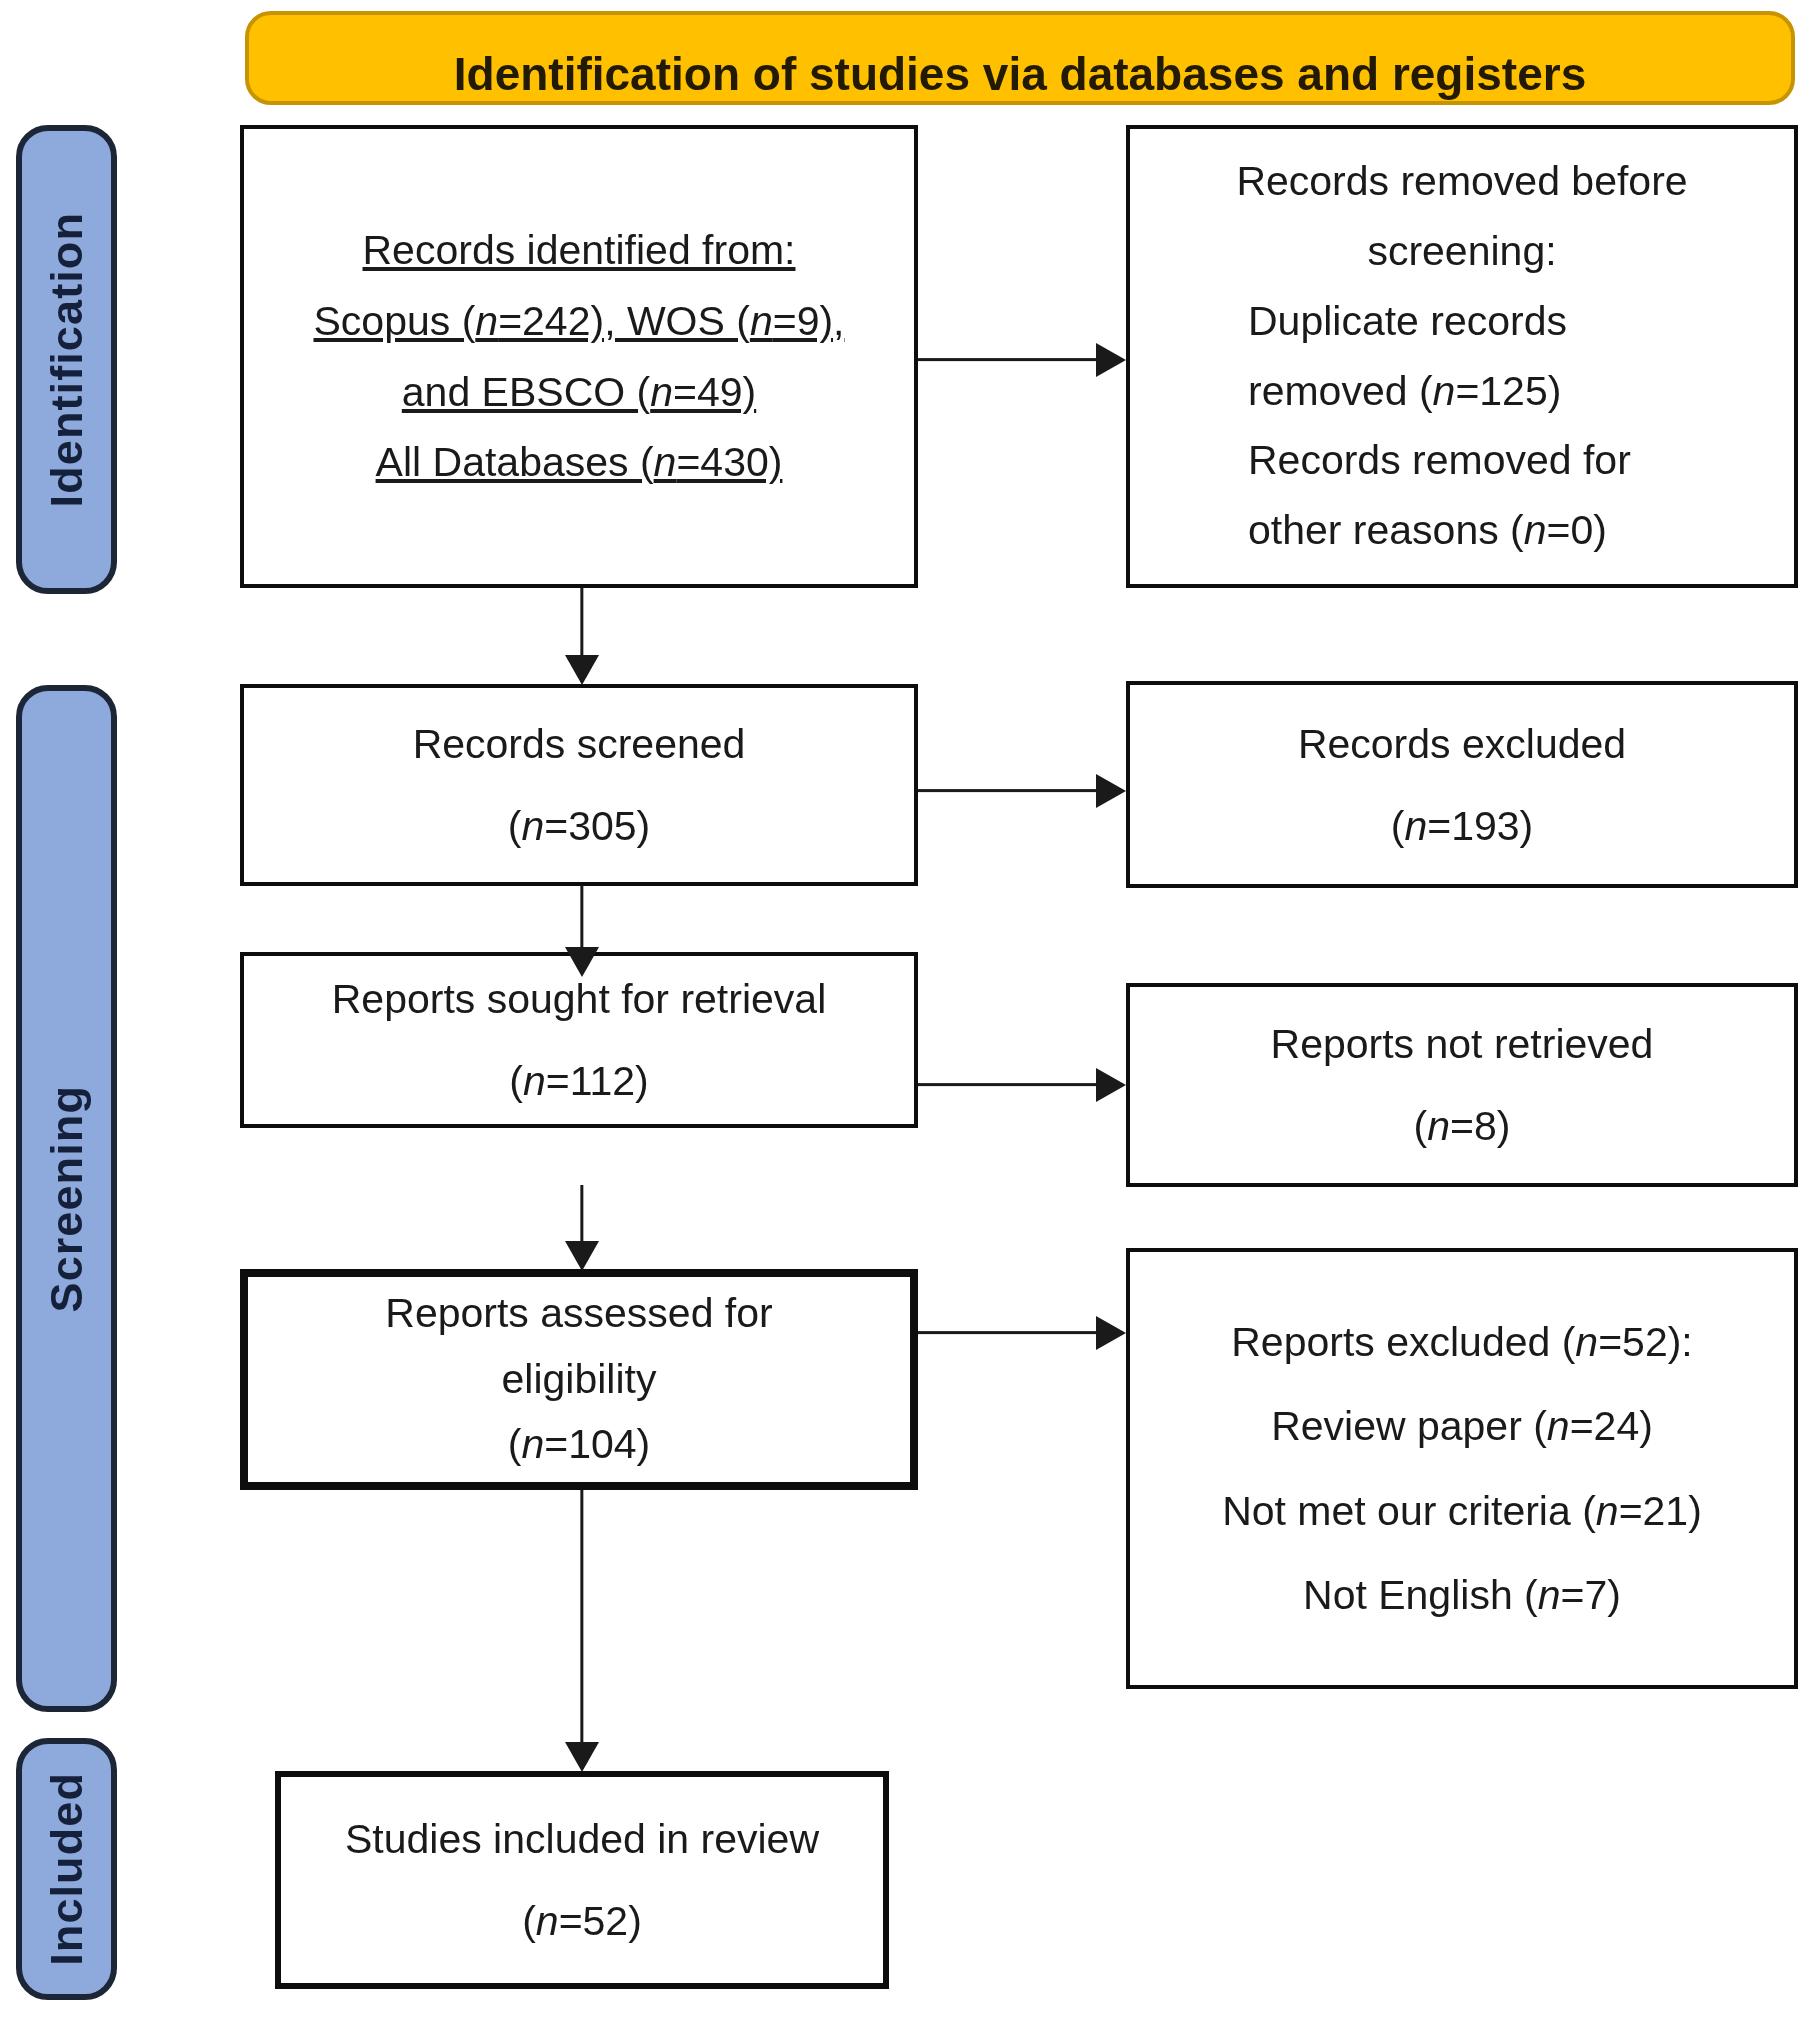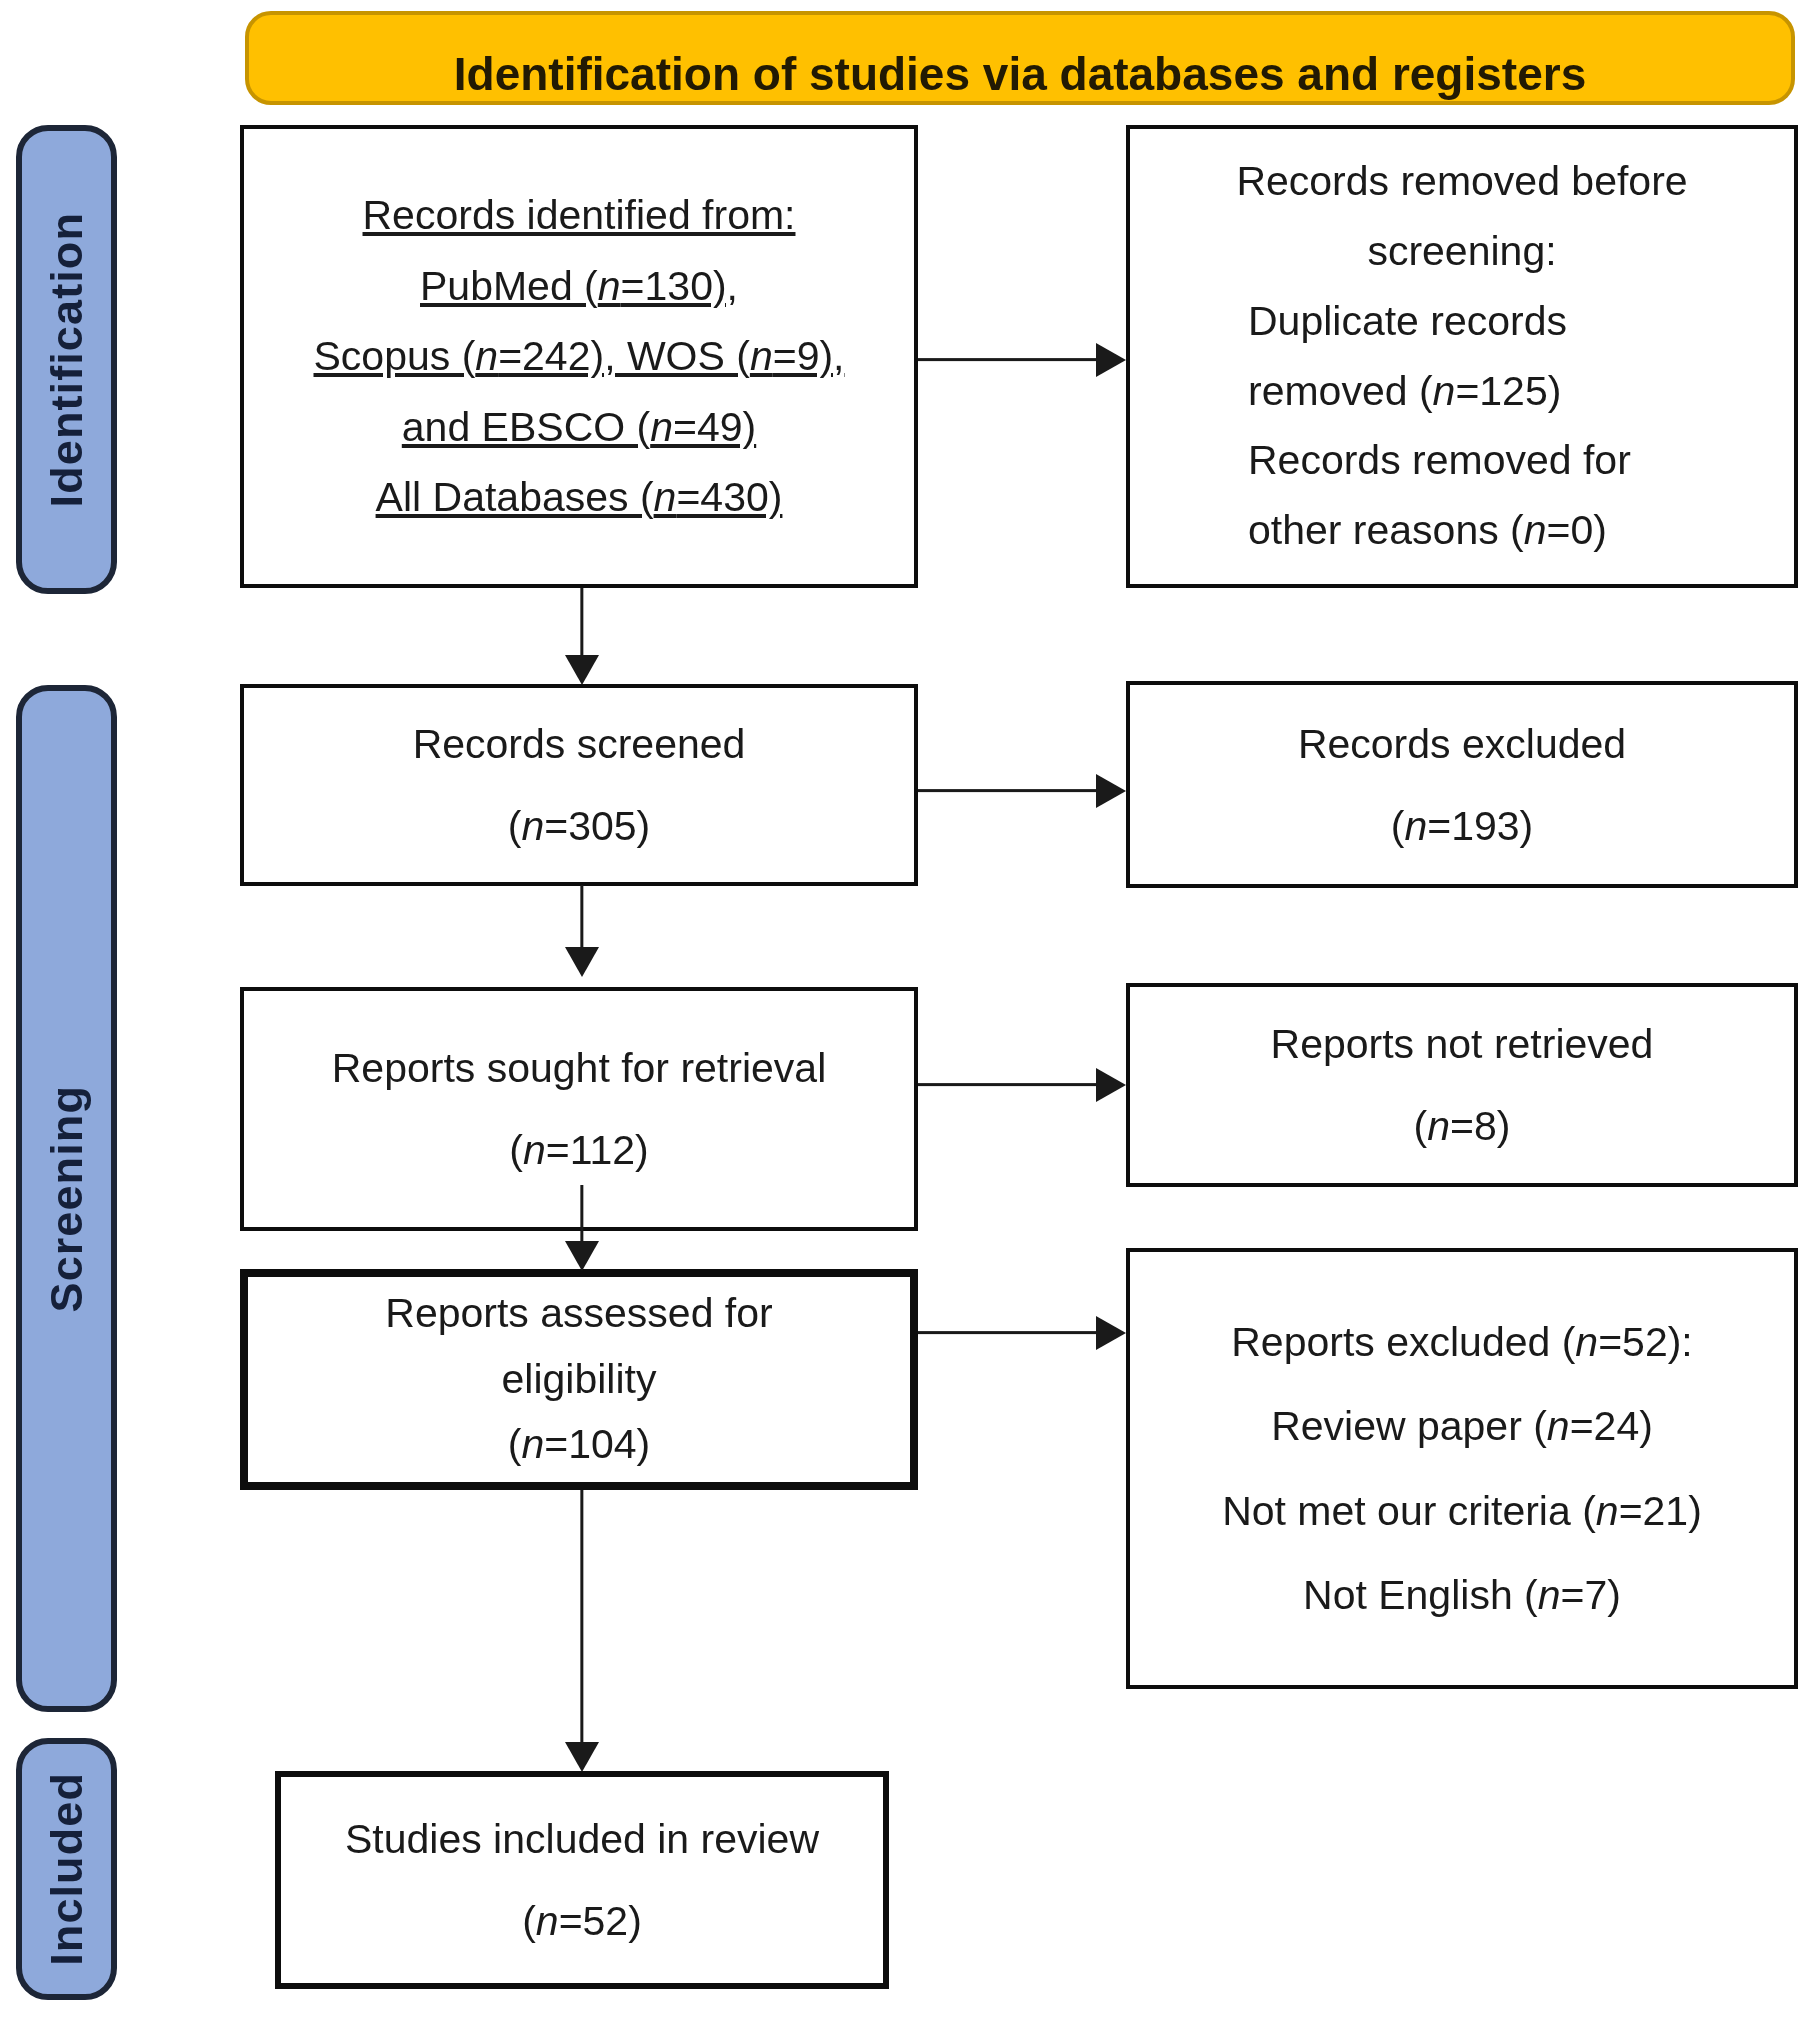--- a/index.html
+++ b/index.html
@@ -66,21 +66,21 @@
   .box i { font-style: italic; }
 
   #box-records-identified { left: 240px;  top: 125px;  width: 678px; height: 463px; line-height: 1.72; text-decoration: underline; }
   #box-records-removed    { left: 1126px; top: 125px;  width: 672px; height: 463px; line-height: 1.70;
                             align-items: stretch; text-align: left; }
   #box-records-removed p.center { text-align: center; }
   #box-records-removed p.detail { padding-left: 118px; }
 
   #box-records-screened     { left: 240px;  top: 684px; width: 678px; height: 202px; }
   #box-records-excluded     { left: 1126px; top: 681px; width: 672px; height: 207px; }
-  #box-reports-sought       { left: 240px;  top: 987px; width: 678px; height: 244px; }
+  #box-reports-sought       { left: 240px;  top: 952px; width: 678px; height: 176px; }
   #box-reports-not-retrieved{ left: 1126px; top: 983px; width: 672px; height: 204px; }
   #box-reports-assessed     { left: 240px;  top: 1269px; width: 678px; height: 221px;
                               border-width: 8.2px; line-height: 1.60; }
   #box-reports-excluded     { left: 1126px; top: 1248px; width: 672px; height: 441px; line-height: 2.05; }
   #box-studies-included     { left: 275px;  top: 1771px; width: 614px; height: 218px; border-width: 6px; }
 
   
   .arrow-h { position: absolute; height: 35px; }
   .arrow-h .shaft {
     position: absolute; left: 0; top: 50%; transform: translateY(-50%);
@@ -131,21 +131,20 @@
   </div>
   <div class="stage" id="stage-screening">
     <span>Screening</span>
   </div>
   <div class="stage" id="stage-included">
     <span>Included</span>
   </div>
 
   <div class="box" id="box-records-identified">
     <p>Records identified from:</p>
-    <p>PubMed (<i>n</i>=130),</p>
     <p>Scopus (<i>n</i>=242), WOS (<i>n</i>=9),</p>
     <p>and EBSCO (<i>n</i>=49)</p>
     <p>All Databases (<i>n</i>=430)</p>
   </div>
 
   <div class="box" id="box-records-removed">
     <p class="center">Records removed before</p>
     <p class="center">screening:</p>
     <p class="detail">Duplicate records</p>
     <p class="detail">removed (<i>n</i>=125)</p>

